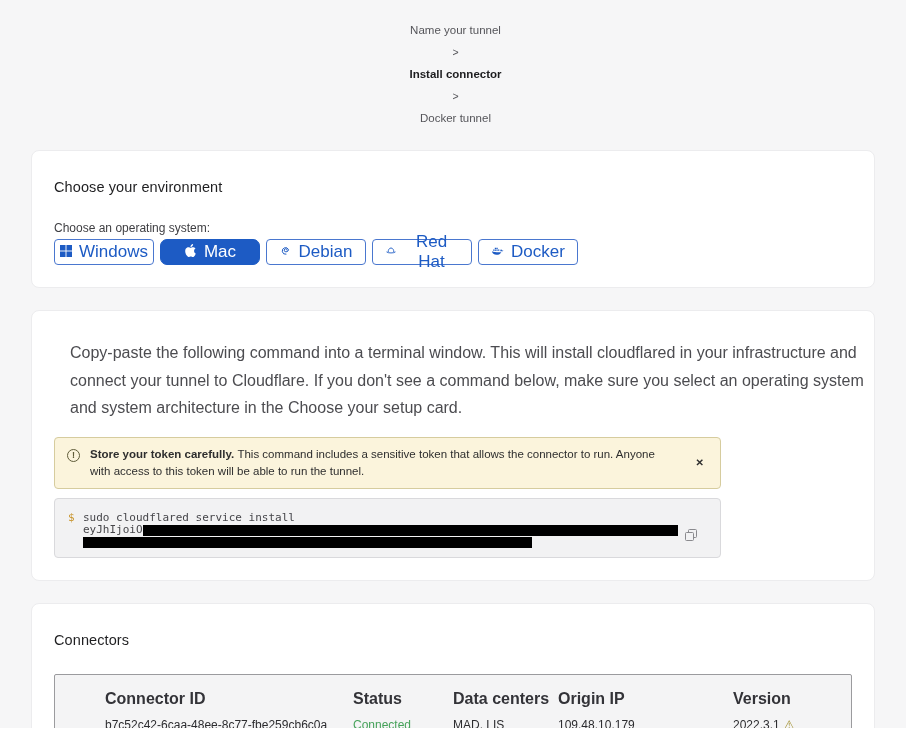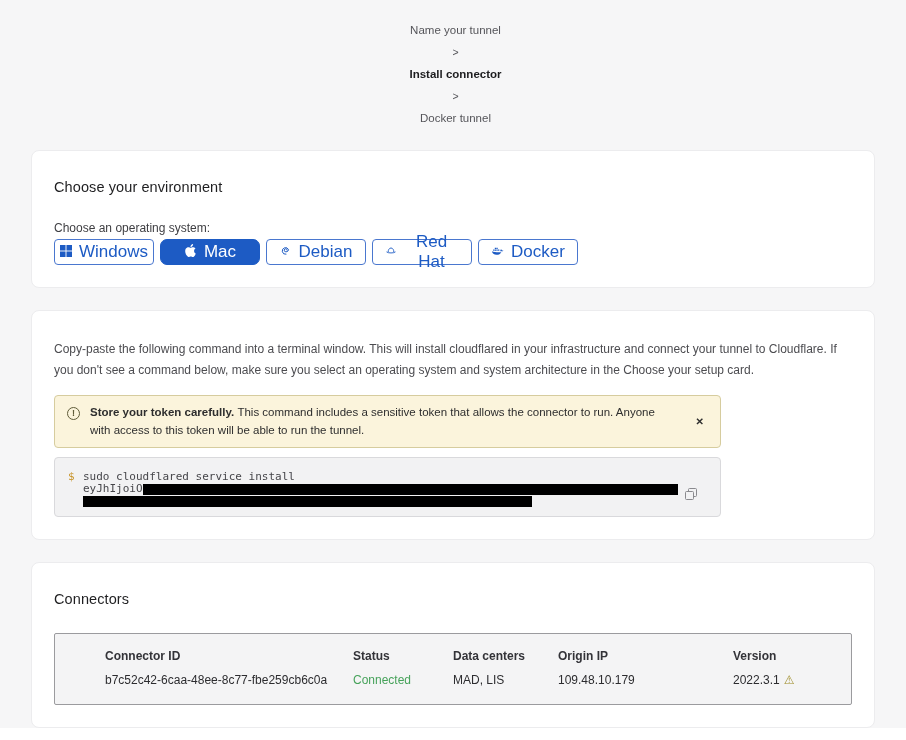--- a/index.html
+++ b/index.html
@@ -28,21 +28,21 @@
   .os-row { display:flex; gap:6px; }
   .os-btn {
     width:100px; height:23px; display:flex; align-items:center; justify-content:center; gap:7px;
     background:#fff; border:1px solid #4a77cf; border-radius:4px;
     color:#1d5bc4; font-size:17px; cursor:pointer; font-family:inherit; padding:12px;
   }
   .os-btn.selected { background:#1d5bc4; border-color:#1d5bc4; color:#fff;border-radius:7px; }
   .os-btn svg { flex:none; }
 
   
-  .desc { font-size:12px; line-height:1.72; color:#4c4c50; margin:0 0 15px; width:795px; }
+  .desc { font-size:16px; line-height:1.72; color:#4c4c50; margin:0 16px 15px; width:795px; }
 
   
   .banner {
     width:667px; background:#fbf4dc; border:1px solid #d6cc9e; border-radius:4px;
     padding:8px 12px 8px 12px; display:flex; gap:10px; margin-bottom:9px;
     font-size:11.5px; line-height:1.5; color:#2e2e2e;
   }
   .info-circle {
     width:13px; height:13px; border:1.3px solid #5f5c39; border-radius:50%;
     color:#5f5c39; font-size:9px; font-weight:bold; line-height:1;
@@ -66,21 +66,21 @@
   .redact.bar1 { width:535px; }
   .redact.bar2 { width:449px; margin-top:0; }
   .copy-btn { position:absolute; top:29px; right:22px; background:none; border:none; padding:0; cursor:pointer; line-height:0; }
 
   
   .conn-table {
     border:1px solid #9b9b9e; border-radius:2px; background:#f4f4f5;
     display:grid; grid-template-columns:248px 100px 105px 175px 1fr;
     padding:15px 10px 17px 50px; row-gap:10px;
   }
-  .th { font-size:12px; font-weight:bold; color:#333338; }
+  .th { font-size:16px; font-weight:bold; color:#333338; }
   .td { font-size:12px; color:#2c2c2f; }
   .td.status { color:#46a25a; }
   .warn-glyph { color:#9d8b26; font-size:12px; margin-left:4px; }
   .bottom-strip { position:absolute; left:0; bottom:0; width:100%; height:12px; background:#fff; }
 </style>
 </head>
 <body>
 
 <div class="page">
 

